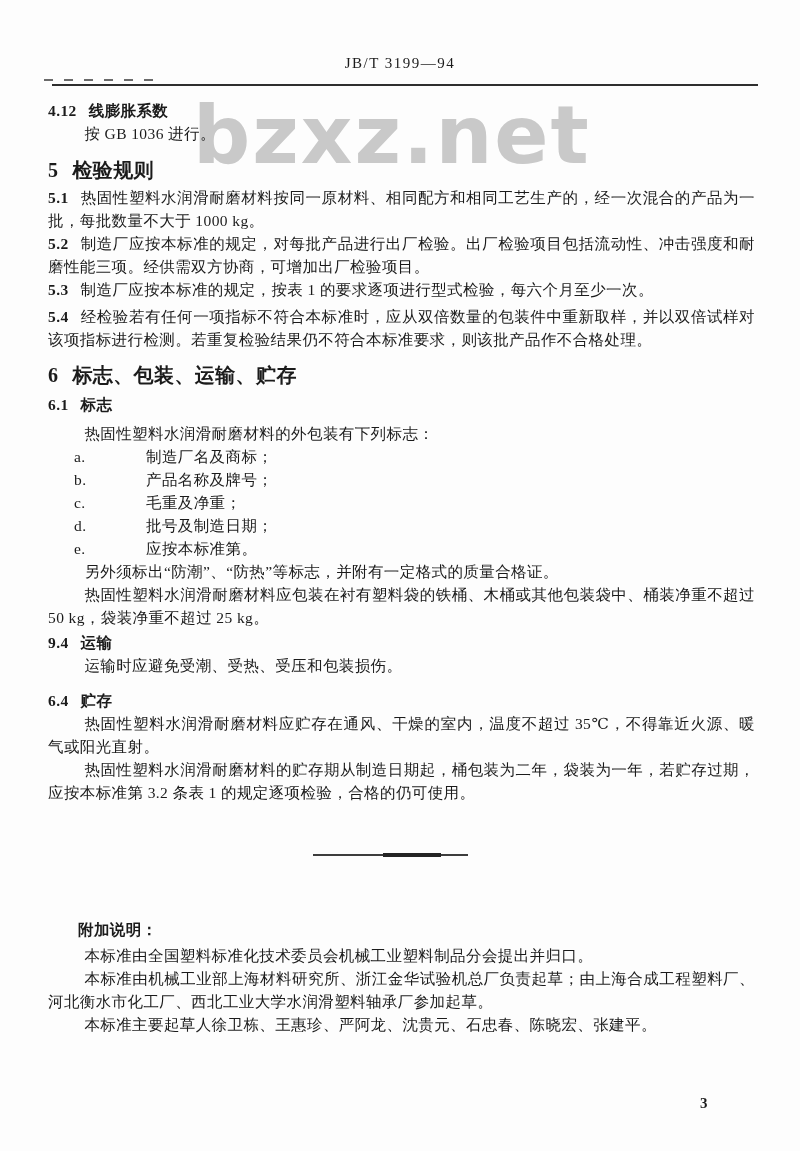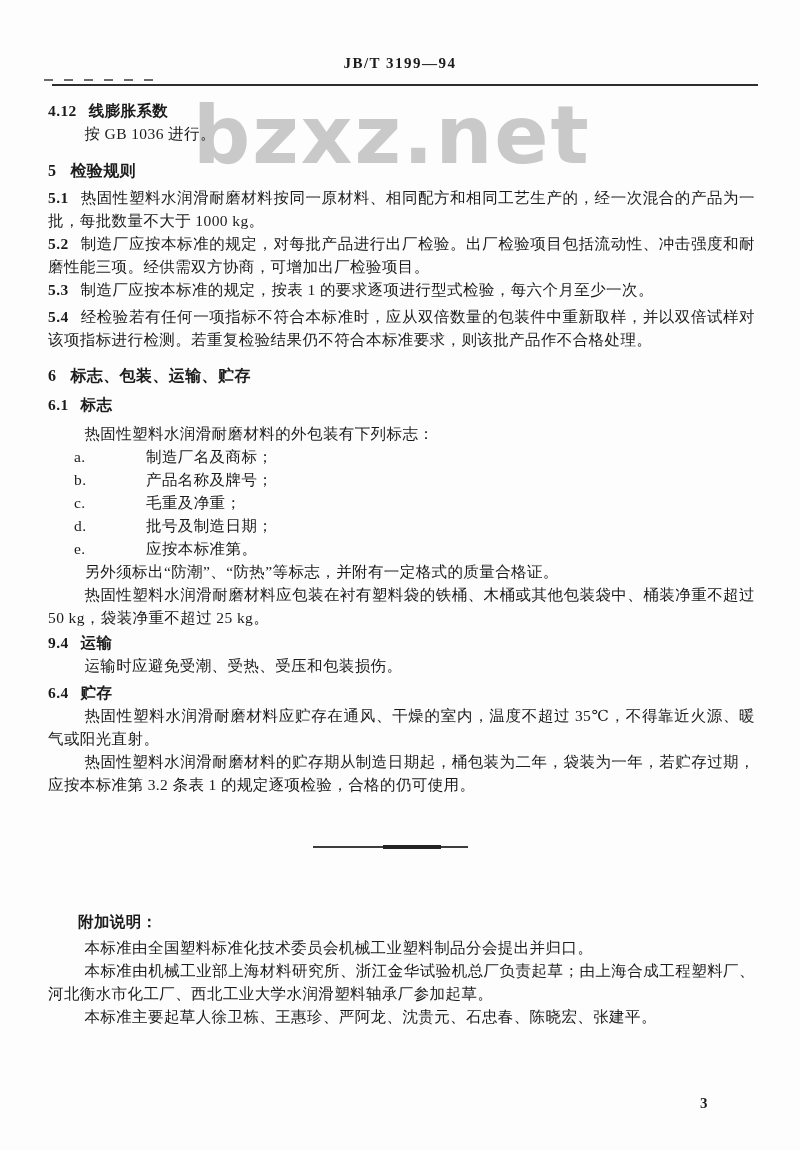--- a/index.html
+++ b/index.html
@@ -18,34 +18,34 @@
   .watermark{
     position:absolute;left:193px;top:124px;
     font-family:"DejaVu Sans","Liberation Sans",sans-serif;
     font-weight:bold;font-size:80px;letter-spacing:2px;
     color:#c9c9c9;z-index:0;user-select:none;
     filter:blur(0.6px);
   }
   .doc-header{
     position:relative;z-index:1;
     padding-top:52px;text-align:center;
-    font-weight:700;font-size:15px;letter-spacing:1.5px;
+    font-weight:400;font-size:15px;letter-spacing:1.5px;
   }
   .header-rule{
     position:relative;z-index:1;
     margin:9px 42px 0 52px;height:0;
     border-top:2px solid #2e2e2e;
   }
   .header-rule::before{
     content:"";position:absolute;left:-8px;top:-7px;width:120px;height:2px;
     background:repeating-linear-gradient(90deg,#6a6a6a 0 9px,transparent 9px 20px);
   }
   .content{position:relative;z-index:1;padding:0 45px 0 48px;text-align:justify;}
   .h-clause{font-weight:700;margin:13px 0 0 0;}
-  .h-sec{font-weight:700;font-size:16px;margin:14px 0 0 0;}
+  .h-sec{font-weight:700;font-size:20px;margin:14px 0 0 0;}
   .num{font-weight:700;margin-right:12px;}
   .numsm{font-weight:700;margin-right:14px;}
   p{margin:0;}
   .indent{text-indent:2.35em;}
   .mt14{margin-top:4px;}
   .mt13{margin-top:13px;}
   .mt5{margin-top:6px;}
   .mt4{margin-top:4px;}
   .mt2{margin-top:2px;}
   .li-row{white-space:nowrap;}
@@ -95,21 +95,21 @@
     <div class="li-row"><span class="li-label">d.</span><span>批号及制造日期；</span></div>
     <div class="li-row"><span class="li-label">e.</span><span>应按本标准第。</span></div>
 
     <p class="indent">另外须标出“防潮”、“防热”等标志，并附有一定格式的质量合格证。</p>
 
     <p class="indent">热固性塑料水润滑耐磨材料应包装在衬有塑料袋的铁桶、木桶或其他包装袋中、桶装净重不超过 50 kg，袋装净重不超过 25 kg。</p>
 
     <p class="h-clause mt2"><span class="num">9.4</span><span>运输</span></p>
     <p class="indent">运输时应避免受潮、受热、受压和包装损伤。</p>
 
-    <p class="h-clause" style="margin-top:4px;"><span class="num">6.4</span><span>贮存</span></p>
+    <p class="h-clause" style="margin-top:12px;"><span class="num">6.4</span><span>贮存</span></p>
     <p class="indent">热固性塑料水润滑耐磨材料应贮存在通风、干燥的室内，温度不超过 35℃，不得靠近火源、暖气或阳光直射。</p>
     <p class="indent">热固性塑料水润滑耐磨材料的贮存期从制造日期起，桶包装为二年，袋装为一年，若贮存过期，应按本标准第 3.2 条表 1 的规定逐项检验，合格的仍可使用。</p>
 
     <div class="mid-divider"></div>
 
     <p class="appendix-title">附加说明：</p>
     <p class="indent" style="margin-top:3px;">本标准由全国塑料标准化技术委员会机械工业塑料制品分会提出并归口。</p>
     <p class="indent">本标准由机械工业部上海材料研究所、浙江金华试验机总厂负责起草；由上海合成工程塑料厂、河北衡水市化工厂、西北工业大学水润滑塑料轴承厂参加起草。</p>
     <p class="indent">本标准主要起草人徐卫栋、王惠珍、严阿龙、沈贵元、石忠春、陈晓宏、张建平。</p>
 

